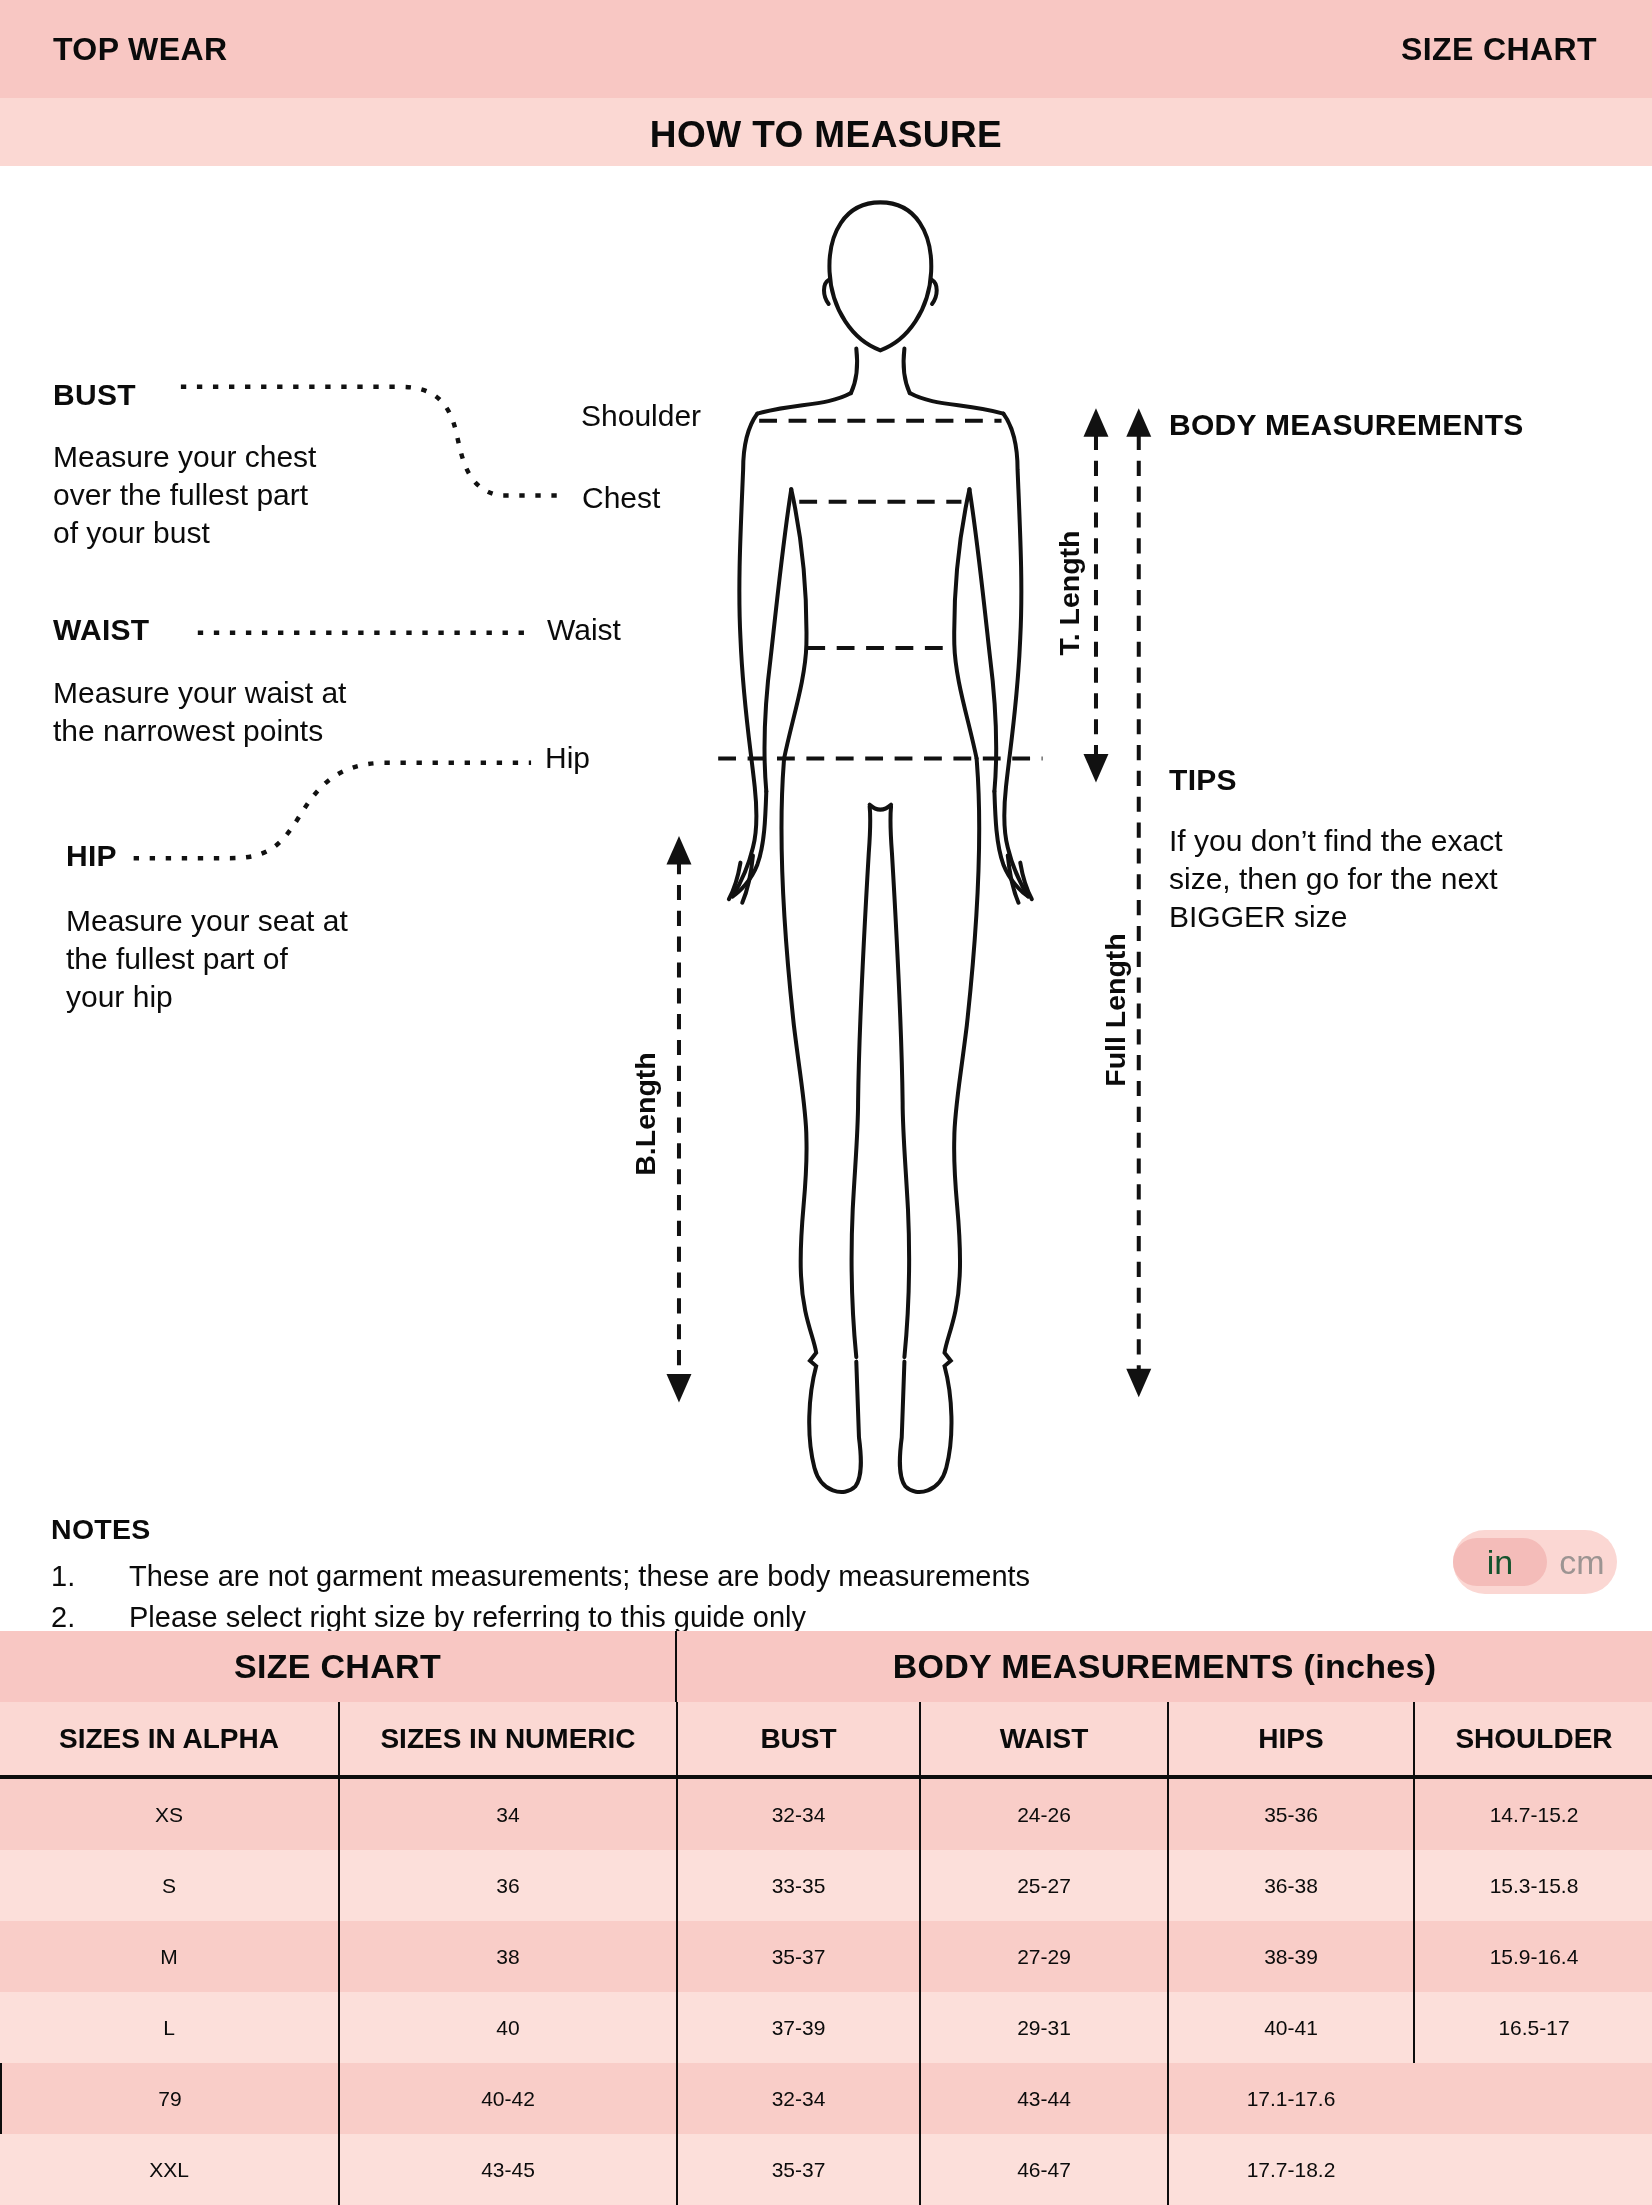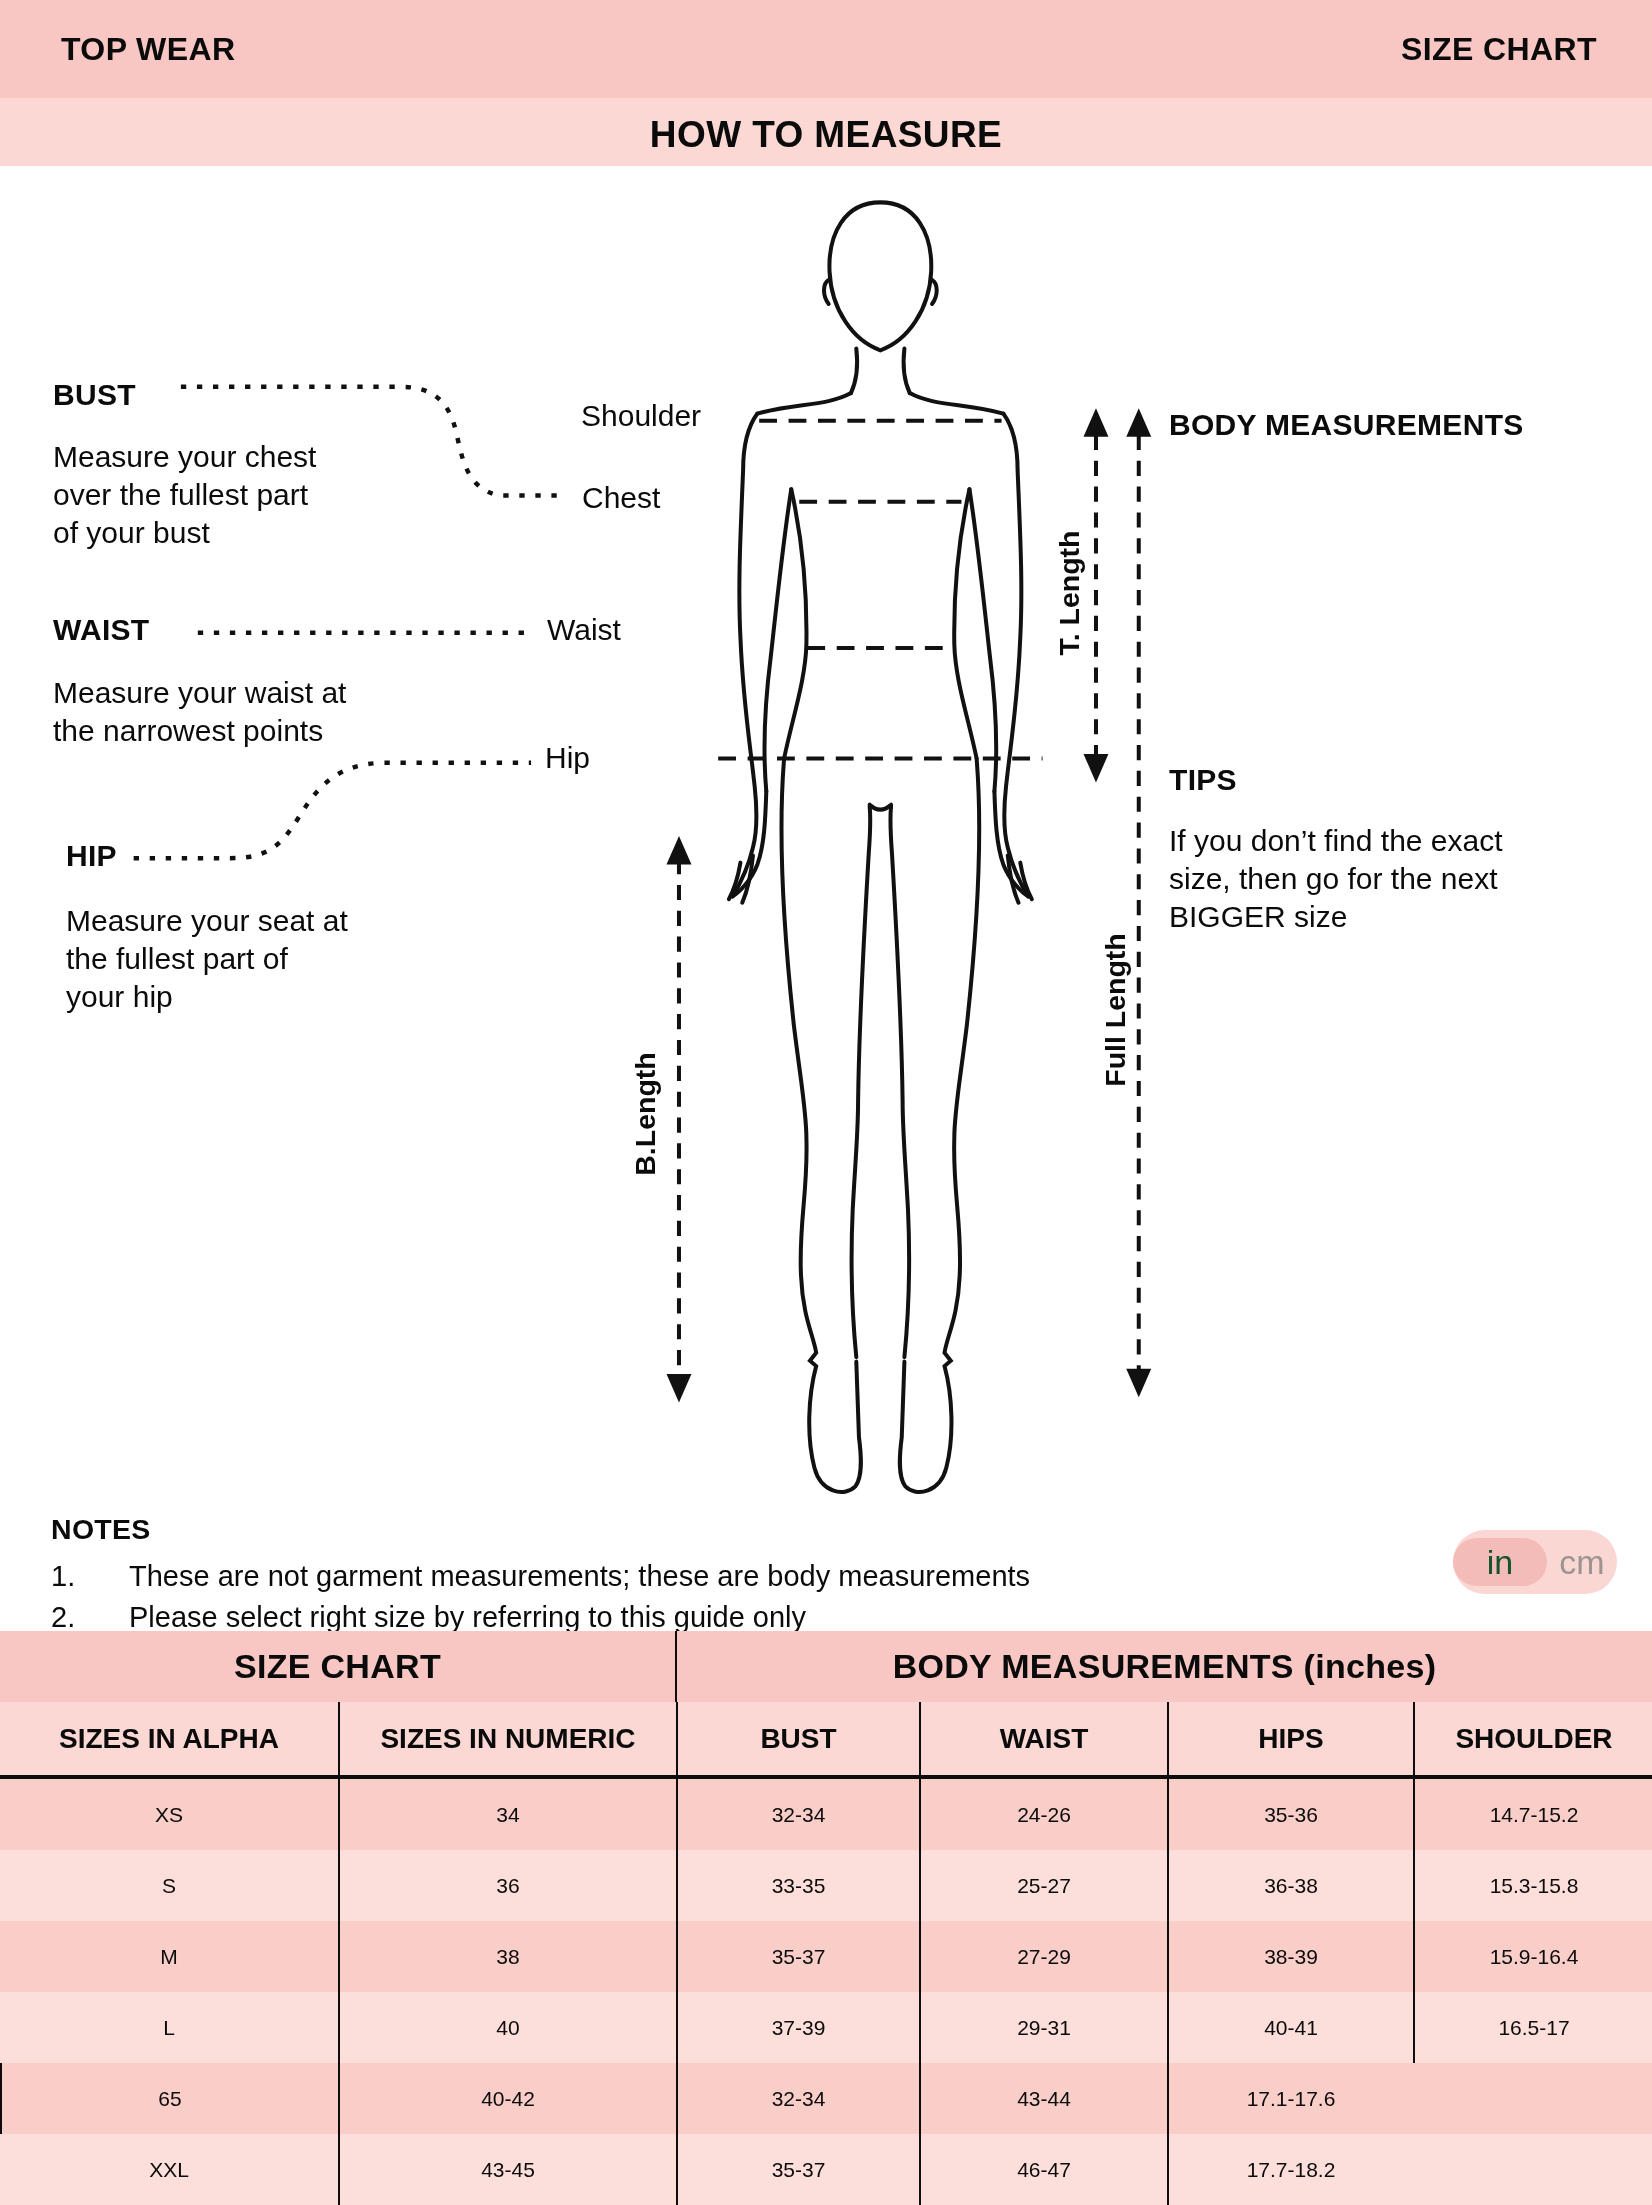--- a/index.html
+++ b/index.html
@@ -4,21 +4,21 @@
 <style>
   html,body{margin:0;padding:0;background:#ffffff;}
   #app{
     position:relative;width:1652px;height:2205px;overflow:hidden;
     font-family:"Liberation Sans","DejaVu Sans",sans-serif;color:#0b0b0b;background:#ffffff;
   }
   .abs{position:absolute;}
   
   .bar1{left:0;top:0;width:1652px;height:98px;background:#f8c7c3;}
   .bar2{left:0;top:98px;width:1652px;height:68px;background:#fbd8d3;}
-  .bar1-left{left:53px;top:0;height:98px;display:flex;align-items:center;font-size:32px;font-weight:bold;letter-spacing:0.4px;margin-left:8px;}
+  .bar1-left{left:53px;top:0;height:98px;display:flex;align-items:center;font-size:32px;font-weight:bold;letter-spacing:0.4px;}
   .bar1-right{right:55px;top:0;height:98px;display:flex;align-items:center;font-size:32px;font-weight:bold;letter-spacing:0.4px;}
   .bar2-title{left:0;top:98px;width:1652px;height:74px;display:flex;align-items:center;justify-content:center;font-size:37px;font-weight:bold;letter-spacing:0.4px;}
   
   .h-sec{font-size:30px;font-weight:bold;letter-spacing:0.3px;}
   .para{font-size:30px;line-height:38px;white-space:pre-line;}
   .fig-label{font-size:30px;}
   .vlabel{font-weight:bold;font-size:28.5px;white-space:nowrap;transform:translate(-50%,-50%) rotate(-90deg);}
   
   .notes-item{font-size:29px;line-height:41px;display:flex;}
   .notes-num{width:78px;flex:0 0 78px;}
@@ -200,21 +200,21 @@
     </div>
     <div class="st-drow light">
       <div class="cell c-data">L</div>
       <div class="cell c-data bl">40</div>
       <div class="cell c-data bl">37-39</div>
       <div class="cell c-data bl">29-31</div>
       <div class="cell c-data bl">40-41</div>
       <div class="cell c-data bl">16.5-17</div>
     </div>
     <div class="st-drow dark">
-      <div class="cell c-data bl">65</div>
+      <div class="cell c-data bl">79</div>
       <div class="cell c-data bl">40-42</div>
       <div class="cell c-data bl">32-34</div>
       <div class="cell c-data bl">43-44</div>
       <div class="cell c-data bl">17.1-17.6</div>
     </div>
     <div class="st-drow light">
       <div class="cell c-data">XXL</div>
       <div class="cell c-data bl">43-45</div>
       <div class="cell c-data bl">35-37</div>
       <div class="cell c-data bl">46-47</div>

